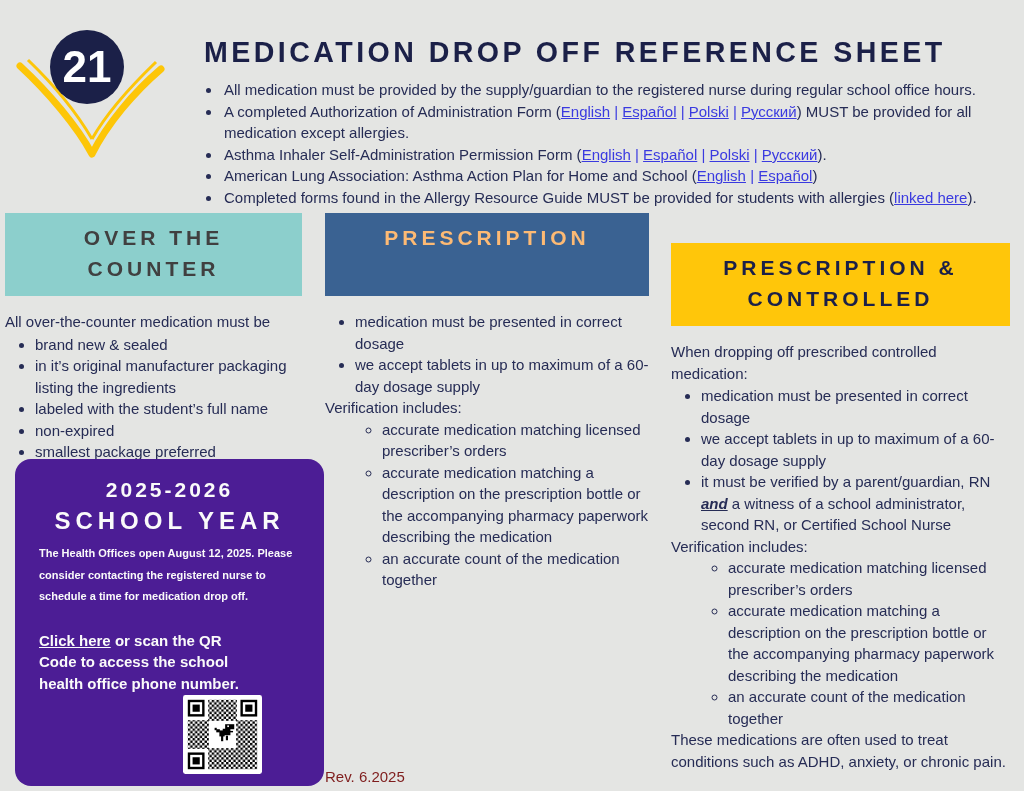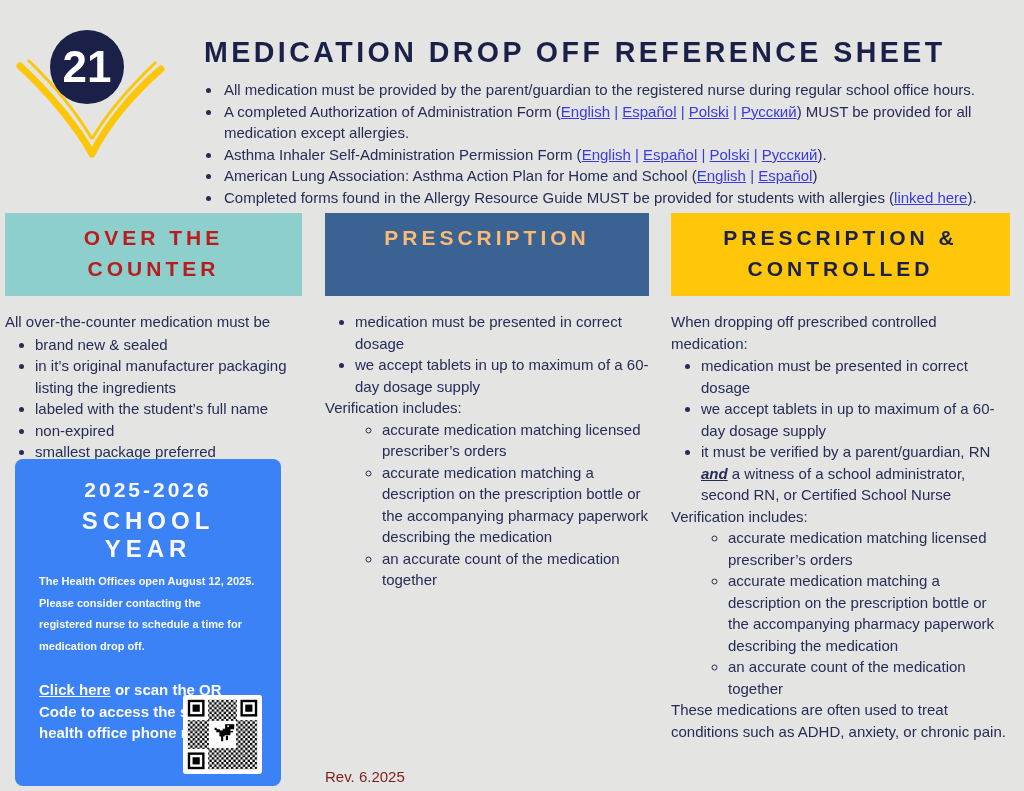--- a/index.html
+++ b/index.html
@@ -25,43 +25,43 @@
   }
   .top-bullets { margin: 10px 0 0 18px; font-size: 15px; line-height: 21.6px; }
   .top-bullets li { padding-left: 2px; }
   a.doc-link { color: #3a3ae0; text-decoration: underline; cursor: pointer; }
   .sep { color: #3a3ae0; white-space: pre; }
 
   
   .col { position: absolute; top: 213px; }
   .col-otc  { left: 5px;   width: 297px; }
   .col-rx   { left: 325px; width: 324px; }
-  .col-ctrl { left: 671px; width: 339px; }
+  .col-ctrl { left: 671px; width: 339px; margin-top: 30px; }
   .col-header {
     height: 83px; padding-top: 9px;
     font-size: 21px; font-weight: bold; letter-spacing: 4px;
     text-align: center; line-height: 31px;
   }
   .col-header span { display: block; }
-  .hdr-teal   { background: #8ccfcc; color: #b91c1c; }
+  .hdr-teal   { background: #8ccfcc; color: #404040; }
   .hdr-blue   { background: #3a6292; color: #fdba74; }
   .hdr-yellow { background: #ffc60a; color: #1b2048; }
   .col-body { margin-top: 15px; font-size: 15px; line-height: 21.5px; }
   .col-body p.intro { margin-bottom: 1px; }
   .col-body ul.lvl1 { list-style-type: disc;   margin-left: 30px; }
   .col-body ul.lvl2 { list-style-type: circle; margin-left: 57px; }
   .col-body .vlabel { margin-top: 0; }
   .col-body p.footer-note { margin-top: 0; }
   em.and { font-weight: bold; font-style: italic; text-decoration: underline; }
 
   
   .school-box {
     position: absolute; left: 15px; top: 459px;
-    width: 266px; height: 327px;
-    background: #3b82f6; border-radius: 8px;
+    width: 309px; height: 327px;
+    background: #4c1d95; border-radius: 16px;
     color: #fafafa; padding: 19px 24px;
   }
   .sy-line1 { font-size: 21px; font-weight: bold; letter-spacing: 3px; text-align: center; }
   .sy-line2 { font-size: 24px; font-weight: bold; letter-spacing: 5px; text-align: center; margin-top: 5px; }
   .sy-para  { font-size: 11px; font-weight: bold; line-height: 21.5px; margin-top: 8px; }
   .sy-cta   { font-size: 15px; font-weight: bold; line-height: 21.5px; margin-top: 22px; width: 215px; }
   a.cta-link { color: #fafafa; text-decoration: underline; cursor: pointer; }
   .qr { position: absolute; left: 168px; top: 236px; width: 79px; height: 79px; }
 
   
@@ -80,21 +80,21 @@
       <path d="M12,54 C40,80 69,114 84,142 C99,112 126,80 153,57" fill="none" stroke="#fdc608" stroke-width="7" stroke-linecap="round" stroke-linejoin="round"></path>
     </g>
     <circle cx="79" cy="55" r="37" fill="#1b2048"></circle>
     <text x="79" y="70" text-anchor="middle" font-family="Liberation Sans, sans-serif" font-size="44" font-weight="bold" fill="#ffffff">21</text>
   </svg>
 
   <div class="header-block">
     <div class="page-title">MEDICATION DROP OFF REFERENCE SHEET</div>
     <ul class="top-bullets">
       <li>
-        <span>All medication must be provided by the parent/guardian to the registered nurse during regular school office hours.</span>
+        <span>All medication must be provided by the supply/guardian to the registered nurse during regular school office hours.</span>
       </li>
       <li>
         <span>A completed Authorization of Administration Form (</span><a class="doc-link">English</a><span class="sep"> | </span><a class="doc-link">Español</a><span class="sep"> | </span><a class="doc-link">Polski</a><span class="sep"> | </span><a class="doc-link">Русский</a><span>) MUST be provided for all medication except allergies.</span>
       </li>
       <li>
         <span>Asthma Inhaler Self-Administration Permission Form (</span><a class="doc-link">English</a><span class="sep"> | </span><a class="doc-link">Español</a><span class="sep"> | </span><a class="doc-link">Polski</a><span class="sep"> | </span><a class="doc-link">Русский</a><span>).</span>
       </li>
       <li>
         <span>American Lung Association: Asthma Action Plan for Home and School (</span><a class="doc-link">English</a><span class="sep"> | </span><a class="doc-link">Español</a><span>)</span>
       </li>

